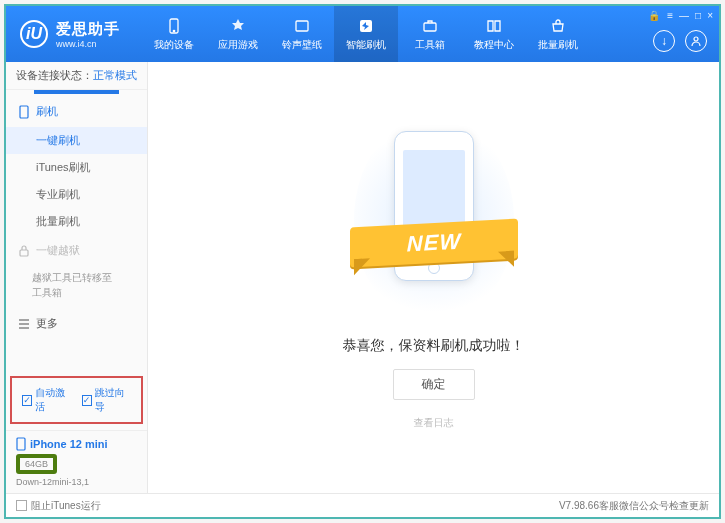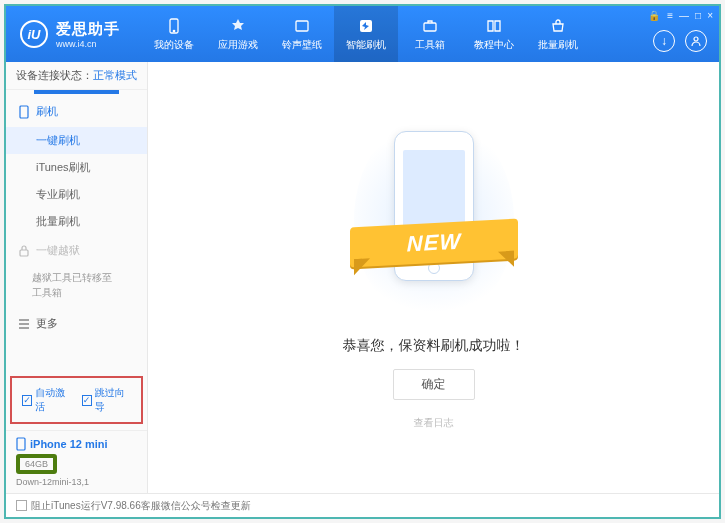--- a/index.html
+++ b/index.html
@@ -1,20 +1,20 @@
 <!DOCTYPE html>
 <html><head>
 <meta charset="utf-8">
 <style>
 * { margin: 0; padding: 0; box-sizing: border-box; font-family: "Microsoft YaHei", Arial, sans-serif; }
 body { background: #f5f5f5; padding: 4px; }
 .app { width: 717px; height: 515px; border: 2px solid #4eb7b2; background: #fff; display: flex; flex-direction: column; overflow: hidden; }
 .header { height: 56px; background: linear-gradient(#2e8cff, #2478e6); display: flex; align-items: center; color: #fff; position: relative; }
 .logo { display: flex; align-items: center; padding: 0 14px; }
-.logo-img { width: 28px; height: 28px; border: 2px solid #fff; border-radius: 50%; display: flex; align-items: center; justify-content: center; font-size: 13px; font-weight: bold; font-style: italic; }
+.logo-img { width: 28px; height: 28px; border: 2px solid #fff; border-radius: 50%; display: flex; align-items: center; justify-content: center; font-size: 16px; font-weight: bold; font-style: italic; }
 .logo-text { margin-left: 8px; display: flex; flex-direction: column; }
 .logo-name { font-size: 15px; font-weight: bold; letter-spacing: 1px; }
 .logo-url { font-size: 9px; opacity: .9; }
 .nav { display: flex; height: 100%; margin-left: 8px; }
 .nav-item { width: 64px; display: flex; flex-direction: column; align-items: center; justify-content: center; font-size: 10px; cursor: pointer; gap: 3px; }
 .nav-item.active { background: rgba(0,0,0,.15); }
 .nav-icon { width: 18px; height: 18px; display: flex; align-items: center; justify-content: center; }
 .top-ctrls { position: absolute; top: 4px; right: 6px; display: flex; gap: 6px; font-size: 10px; }
 .top-ctrls span { cursor: pointer; opacity: .9; }
 .header-right-icons { position: absolute; top: 24px; right: 12px; display: flex; gap: 10px; }
@@ -44,21 +44,21 @@
 .phone-body { position: absolute; left: 50%; top: 6px; transform: translateX(-50%); width: 80px; height: 150px; background: #fff; border: 1px solid #c5d8ef; border-radius: 12px; box-shadow: 0 2px 8px rgba(0,0,0,.1); }
 .phone-screen { position: absolute; top: 18px; left: 8px; right: 8px; bottom: 20px; background: #ddebff; border-radius: 2px; }
 .phone-home { position: absolute; bottom: 6px; left: 50%; transform: translateX(-50%); width: 12px; height: 12px; border: 1px solid #c5d8ef; border-radius: 50%; }
 .ribbon { position: absolute; left: -14px; right: -14px; top: 98px; height: 40px; background: #ffc233; transform: skewY(-3deg); display: flex; align-items: center; justify-content: center; color: #fff; font-weight: 900; font-size: 22px; font-style: italic; letter-spacing: 1px; border-radius: 4px; box-shadow: 0 2px 0 #d89a1a; }
 .ribbon::before, .ribbon::after { content: ""; position: absolute; bottom: -8px; width: 0; height: 0; border: 8px solid transparent; }
 .ribbon::before { left: 4px; border-top-color: #d89a1a; border-left-color: #d89a1a; }
 .ribbon::after { right: 4px; border-top-color: #d89a1a; border-right-color: #d89a1a; }
 .msg { font-size: 14px; color: #333; margin-top: 22px; }
 .ok-btn { margin-top: 14px; padding: 6px 28px; border: 1px solid #ddd; background: #fff; font-size: 12px; color: #555; cursor: pointer; border-radius: 2px; }
 .log-link { margin-top: 16px; font-size: 10px; color: #bbb; cursor: pointer; }
-.footer { height: 24px; border-top: 1px solid #e8e8e8; display: flex; align-items: center; justify-content: flex-start; padding: 0 10px; font-size: 10px; color: #777; }
+.footer { height: 24px; border-top: 1px solid #e8e8e8; display: flex; align-items: center; justify-content: space-between; padding: 0 10px; font-size: 10px; color: #777; }
 .footer-left { display: flex; align-items: center; gap: 4px; }
 .footer-right { display: flex; align-items: center; }
 .footer-right span { cursor: pointer; }
 .cb-empty { width: 11px; height: 11px; border: 1px solid #aaa; display: inline-block; }
 </style>
 </head>
 <body>
 
 <div class="app">
   <div class="header">

